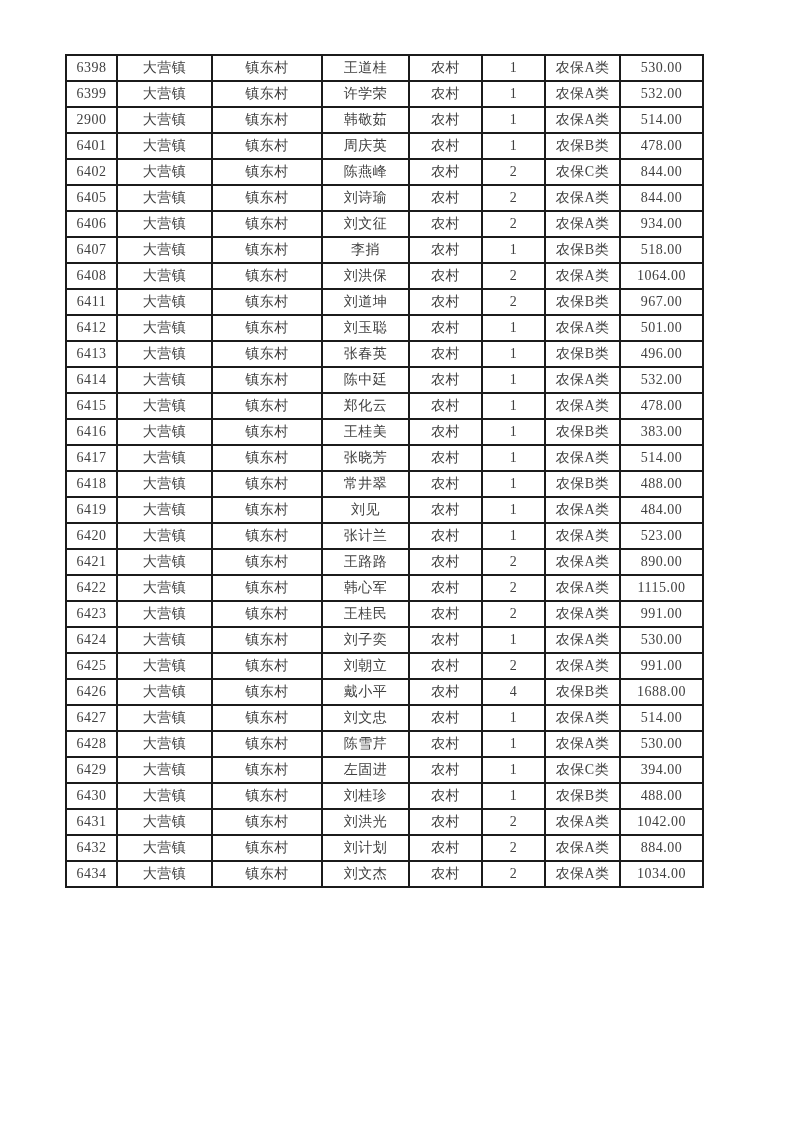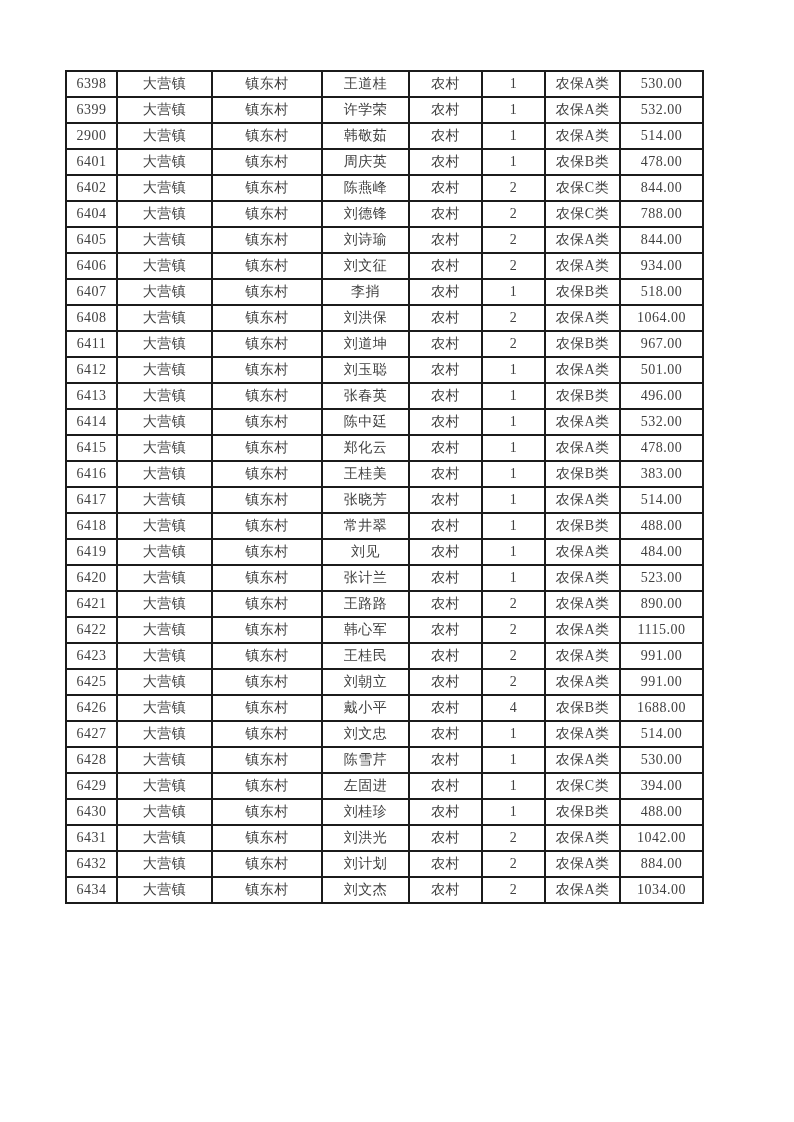--- a/index.html
+++ b/index.html
@@ -11,21 +11,21 @@
     position: relative;
     width: 794px;
     height: 1122px;
     background: #ffffff;
     overflow: hidden;
     font-family: "Liberation Serif", "DejaVu Serif", serif;
   }
   table.roster {
     position: absolute;
     left: 65px;
-    top: 70px;
+    top: 54px;
     width: 637px;
     border-collapse: collapse;
     table-layout: fixed;
   }
   table.roster td {
     border: 2px solid #1b1b1b;
     height: 24px;
     padding: 0;
     text-align: center;
     vertical-align: middle;
@@ -104,30 +104,20 @@
           <td>6402</td>
           <td>大营镇</td>
           <td>镇东村</td>
           <td>陈燕峰</td>
           <td>农村</td>
           <td>2</td>
           <td>农保C类</td>
           <td>844.00</td>
         </tr>
         <tr>
-          <td>6404</td>
-          <td>大营镇</td>
-          <td>镇东村</td>
-          <td>刘德锋</td>
-          <td>农村</td>
-          <td>2</td>
-          <td>农保C类</td>
-          <td>788.00</td>
-        </tr>
-        <tr>
           <td>6405</td>
           <td>大营镇</td>
           <td>镇东村</td>
           <td>刘诗瑜</td>
           <td>农村</td>
           <td>2</td>
           <td>农保A类</td>
           <td>844.00</td>
         </tr>
         <tr>
@@ -282,20 +272,30 @@
         </tr>
         <tr>
           <td>6423</td>
           <td>大营镇</td>
           <td>镇东村</td>
           <td>王桂民</td>
           <td>农村</td>
           <td>2</td>
           <td>农保A类</td>
           <td>991.00</td>
+        </tr>
+        <tr>
+          <td>6424</td>
+          <td>大营镇</td>
+          <td>镇东村</td>
+          <td>刘子奕</td>
+          <td>农村</td>
+          <td>1</td>
+          <td>农保A类</td>
+          <td>530.00</td>
         </tr>
         <tr>
           <td>6425</td>
           <td>大营镇</td>
           <td>镇东村</td>
           <td>刘朝立</td>
           <td>农村</td>
           <td>2</td>
           <td>农保A类</td>
           <td>991.00</td>

